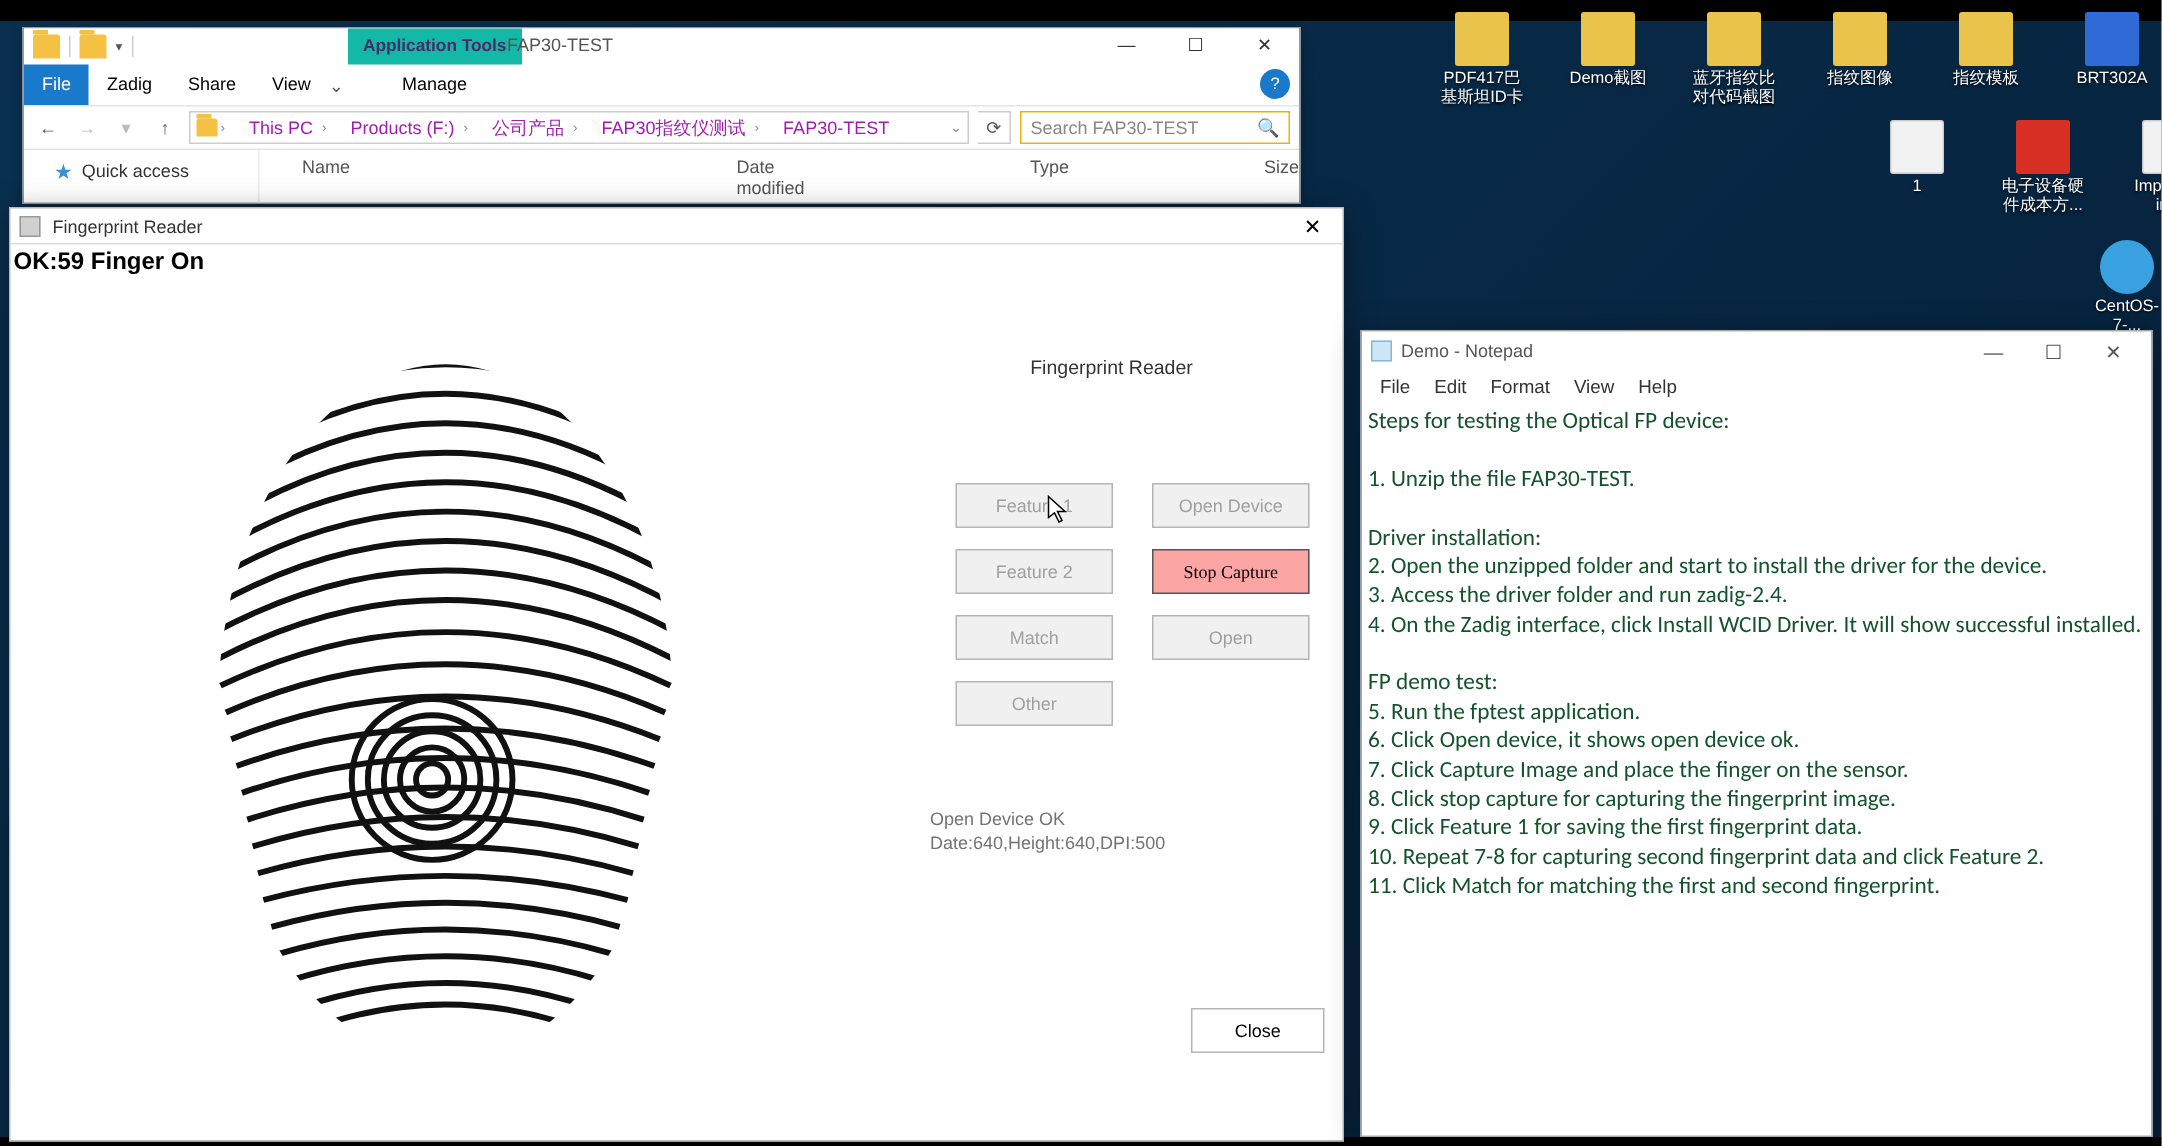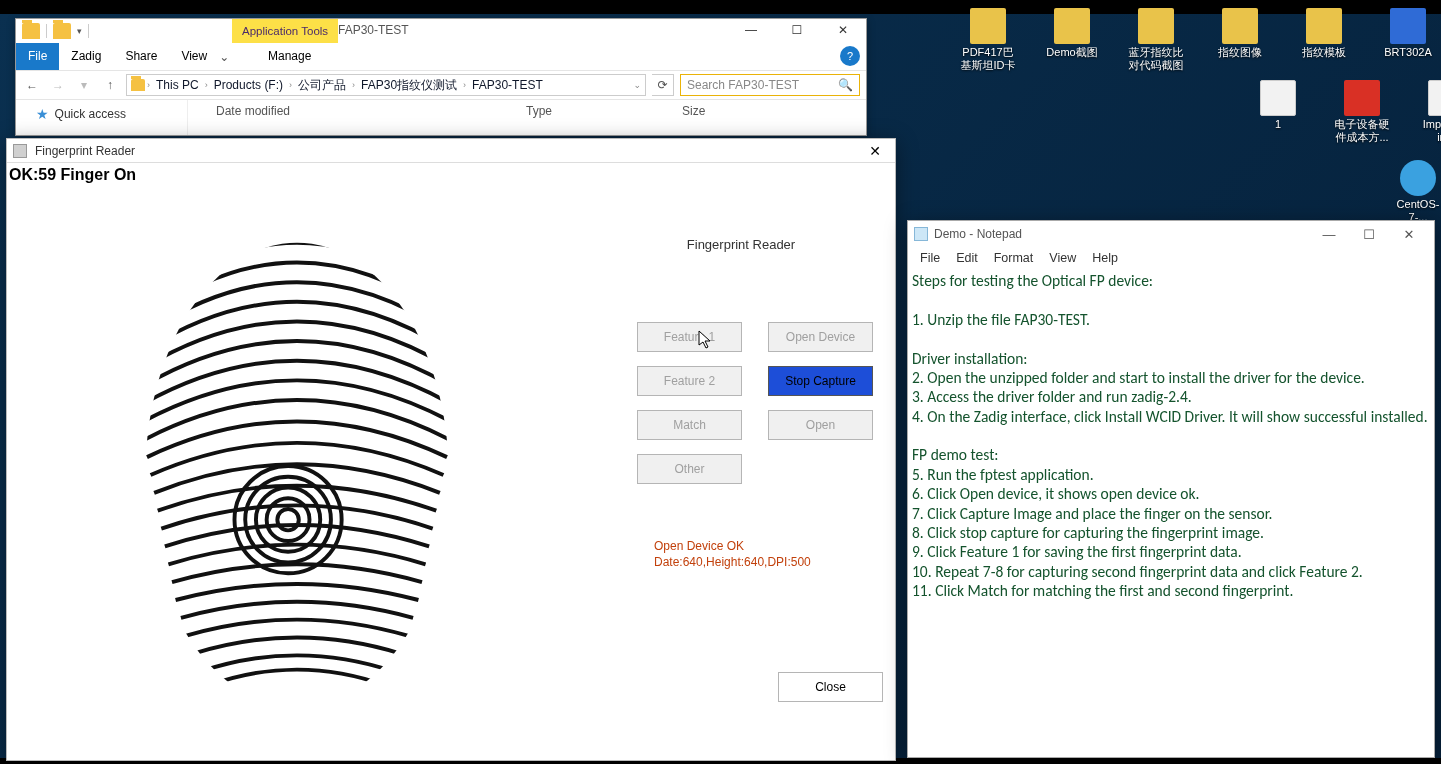--- a/index.html
+++ b/index.html
@@ -21,38 +21,38 @@
   .dicon .iso { background: #3aa1e0; border-radius: 50%; }
 
   
   .explorer { position: absolute; left: 15px; top: 18px; width: 852px; height: 118px; background: #fff; border: 1px solid #999; box-shadow: 0 2px 8px rgba(0,0,0,.3); }
   .exp-top { height: 24px; display: flex; align-items: center; background: #fff; }
   .qat { display: flex; align-items: center; gap: 6px; padding: 0 6px; }
   .folder-icon { width: 18px; height: 16px; background: #f5c142; border-radius: 2px 2px 0 0; position: relative; }
   .folder-icon::before { content:""; position:absolute; top:-3px; left:0; width:10px; height:3px; background:#f5c142; }
   .vline { width:1px; height:14px; background:#ccc; }
   .dropdown-arrow { font-size: 9px; color:#555; }
-  .app-tools { background: #fde047; color:#4a2a6a; padding: 4px 10px; font-size: 11.5px; margin-left: auto; margin-right: 0; position: absolute; left: 216px; top:0; height:24px; display:flex; align-items:center; }
+  .app-tools { background: #14b8a6; color:#4a2a6a; padding: 4px 10px; font-size: 11.5px; margin-left: auto; margin-right: 0; position: absolute; left: 216px; top:0; height:24px; display:flex; align-items:center;font-weight:bold; }
   .exp-title { position:absolute; left: 322px; top: 4px; color:#555; font-size:12px; }
   .exp-controls { position:absolute; right:0; top:0; display:flex; }
   .exp-controls .btn { width:46px; height:22px; display:flex; align-items:center; justify-content:center; font-size:12px; color:#333; cursor:pointer; }
 
   .exp-ribbon { height: 27px; display:flex; align-items:stretch; font-size:12px; }
   .rib-tab { padding: 6px 12px; cursor:pointer; }
   .rib-file { background:#1979ca; color:#fff; }
   .rib-help { margin-left:auto; width:20px; height:20px; border-radius:50%; background:#1979ca; color:#fff; display:flex; align-items:center; justify-content:center; margin-top:3px; margin-right:6px; font-size:11px; }
   .rib-help::before { content:"?"; }
   .rib-dropdown { align-self:center; color:#555; margin-right:4px; }
   .exp-ribbon .manage { position:absolute; left:240px; }
 
   .exp-addr { height: 30px; border-top:1px solid #e5e5e5; border-bottom:1px solid #e5e5e5; display:flex; align-items:center; padding: 0 6px; gap:6px; }
   .nav-btn { width:20px; height:20px; display:flex; align-items:center; justify-content:center; color:#555; cursor:pointer; }
   .nav-btn.disabled { color:#bbb; }
   .addr-box { flex:1; height:22px; border:1px solid #ccc; display:flex; align-items:center; padding:0 4px; gap:2px; overflow:hidden; }
-  .addr-seg { padding: 0 4px; color:#0f172a; cursor:pointer; white-space:nowrap; }
+  .addr-seg { padding: 0 4px; color:#a21caf; cursor:pointer; white-space:nowrap;margin-left:10px; }
   .addr-sep { color:#888; font-size:9px; }
   .refresh { width:22px; height:22px; border:1px solid #ccc; border-left:none; display:flex; align-items:center; justify-content:center; color:#555; }
   .search-box { width:180px; height:22px; border:1px solid #eab308; display:flex; align-items:center; padding:0 6px; color:#888; }
   .search-box .txt { flex:1; }
   .search-box .mag { color:#555; }
 
   .exp-body { display:flex; height: calc(100% - 81px); }
   .exp-side { width:172px; border-right:1px solid #eee; padding:6px 0 0 20px; }
   .qa { display:flex; align-items:center; gap:6px; color:#333; }
   .star { color:#3a8fd6; font-size:14px; }
@@ -70,25 +70,25 @@
 
   .fp-body { display:flex; height:calc(100% - 46px); }
   .fp-image { width:580px; display:flex; align-items:center; justify-content:center; }
   .fingerprint-svg { width:360px; height:500px; }
 
   .fp-panel { flex:1; padding: 10px 10px 0 10px; position:relative; }
   .fp-header { text-align:center; font-size:13px; color:#333; margin-top:40px; margin-bottom: 70px; }
   .fp-grid { display:grid; grid-template-columns: 105px 105px; gap: 14px 26px; justify-content: start; margin-left: 40px;}
   .fp-btn { height:30px; border:1px solid #b5b5b5; background:#f0f0f0; display:flex; align-items:center; justify-content:center; font-size:12px; cursor:pointer; }
   .fp-btn.disabled { color:#a0a0a0; }
-  .fp-btn.active { border:1px solid #555; background:#1d4ed8; color:#000; }
-
-  .fp-status-text { margin-left:57px; margin-top:55px; font-size:12px; color:#c2410c; line-height:1.3; }
+  .fp-btn.active { border:1px solid #555; background:#fca5a5; color:#000;font-family:Liberation Serif, serif; }
+
+  .fp-status-text { margin-left:23px; margin-top:55px; font-size:12px; color:#737373; line-height:1.3; }
   .fp-close-btn { position:absolute; right:12px; bottom:60px; }
-  .fp-close-btn .fp-btn { width:105px; background:#fff; }
+  .fp-close-btn .fp-btn { width:89px; background:#fff; }
 
   
   .cursor { position:absolute; left:698px; top:330px; pointer-events:none; z-index:500; font-size:16px; color:#000;}
 
   
   .notepad { position:absolute; left:907px; top:220px; width:528px; height:538px; background:#fff; border:1px solid #aaa; box-shadow: 0 4px 20px rgba(0,0,0,.4); }
   .np-title { height:26px; display:flex; align-items:center; padding:0 6px;justify-content:space-between; }
   .np-title .icon { width:14px; height:14px; background:#cde7f7; border:1px solid #86b7d8; margin-right:6px; }
   .np-title .label { flex:1; color:#555; font-size:12px; }
   .np-ctrl { display:flex; gap:2px; }
@@ -209,20 +209,21 @@
   </div>
   <div class="exp-body">
     <div class="exp-side">
       <div class="qa">
         <span class="star">★</span>
         <span>Quick access</span>
       </div>
     </div>
     <div class="exp-main">
       <div class="col-head">
+        <span>Name</span>
         <span>Date modified</span>
         <span>Type</span>
         <span>Size</span>
       </div>
     </div>
   </div>
 </div>
 
 <div class="fp-window">
   <div class="fp-title">

